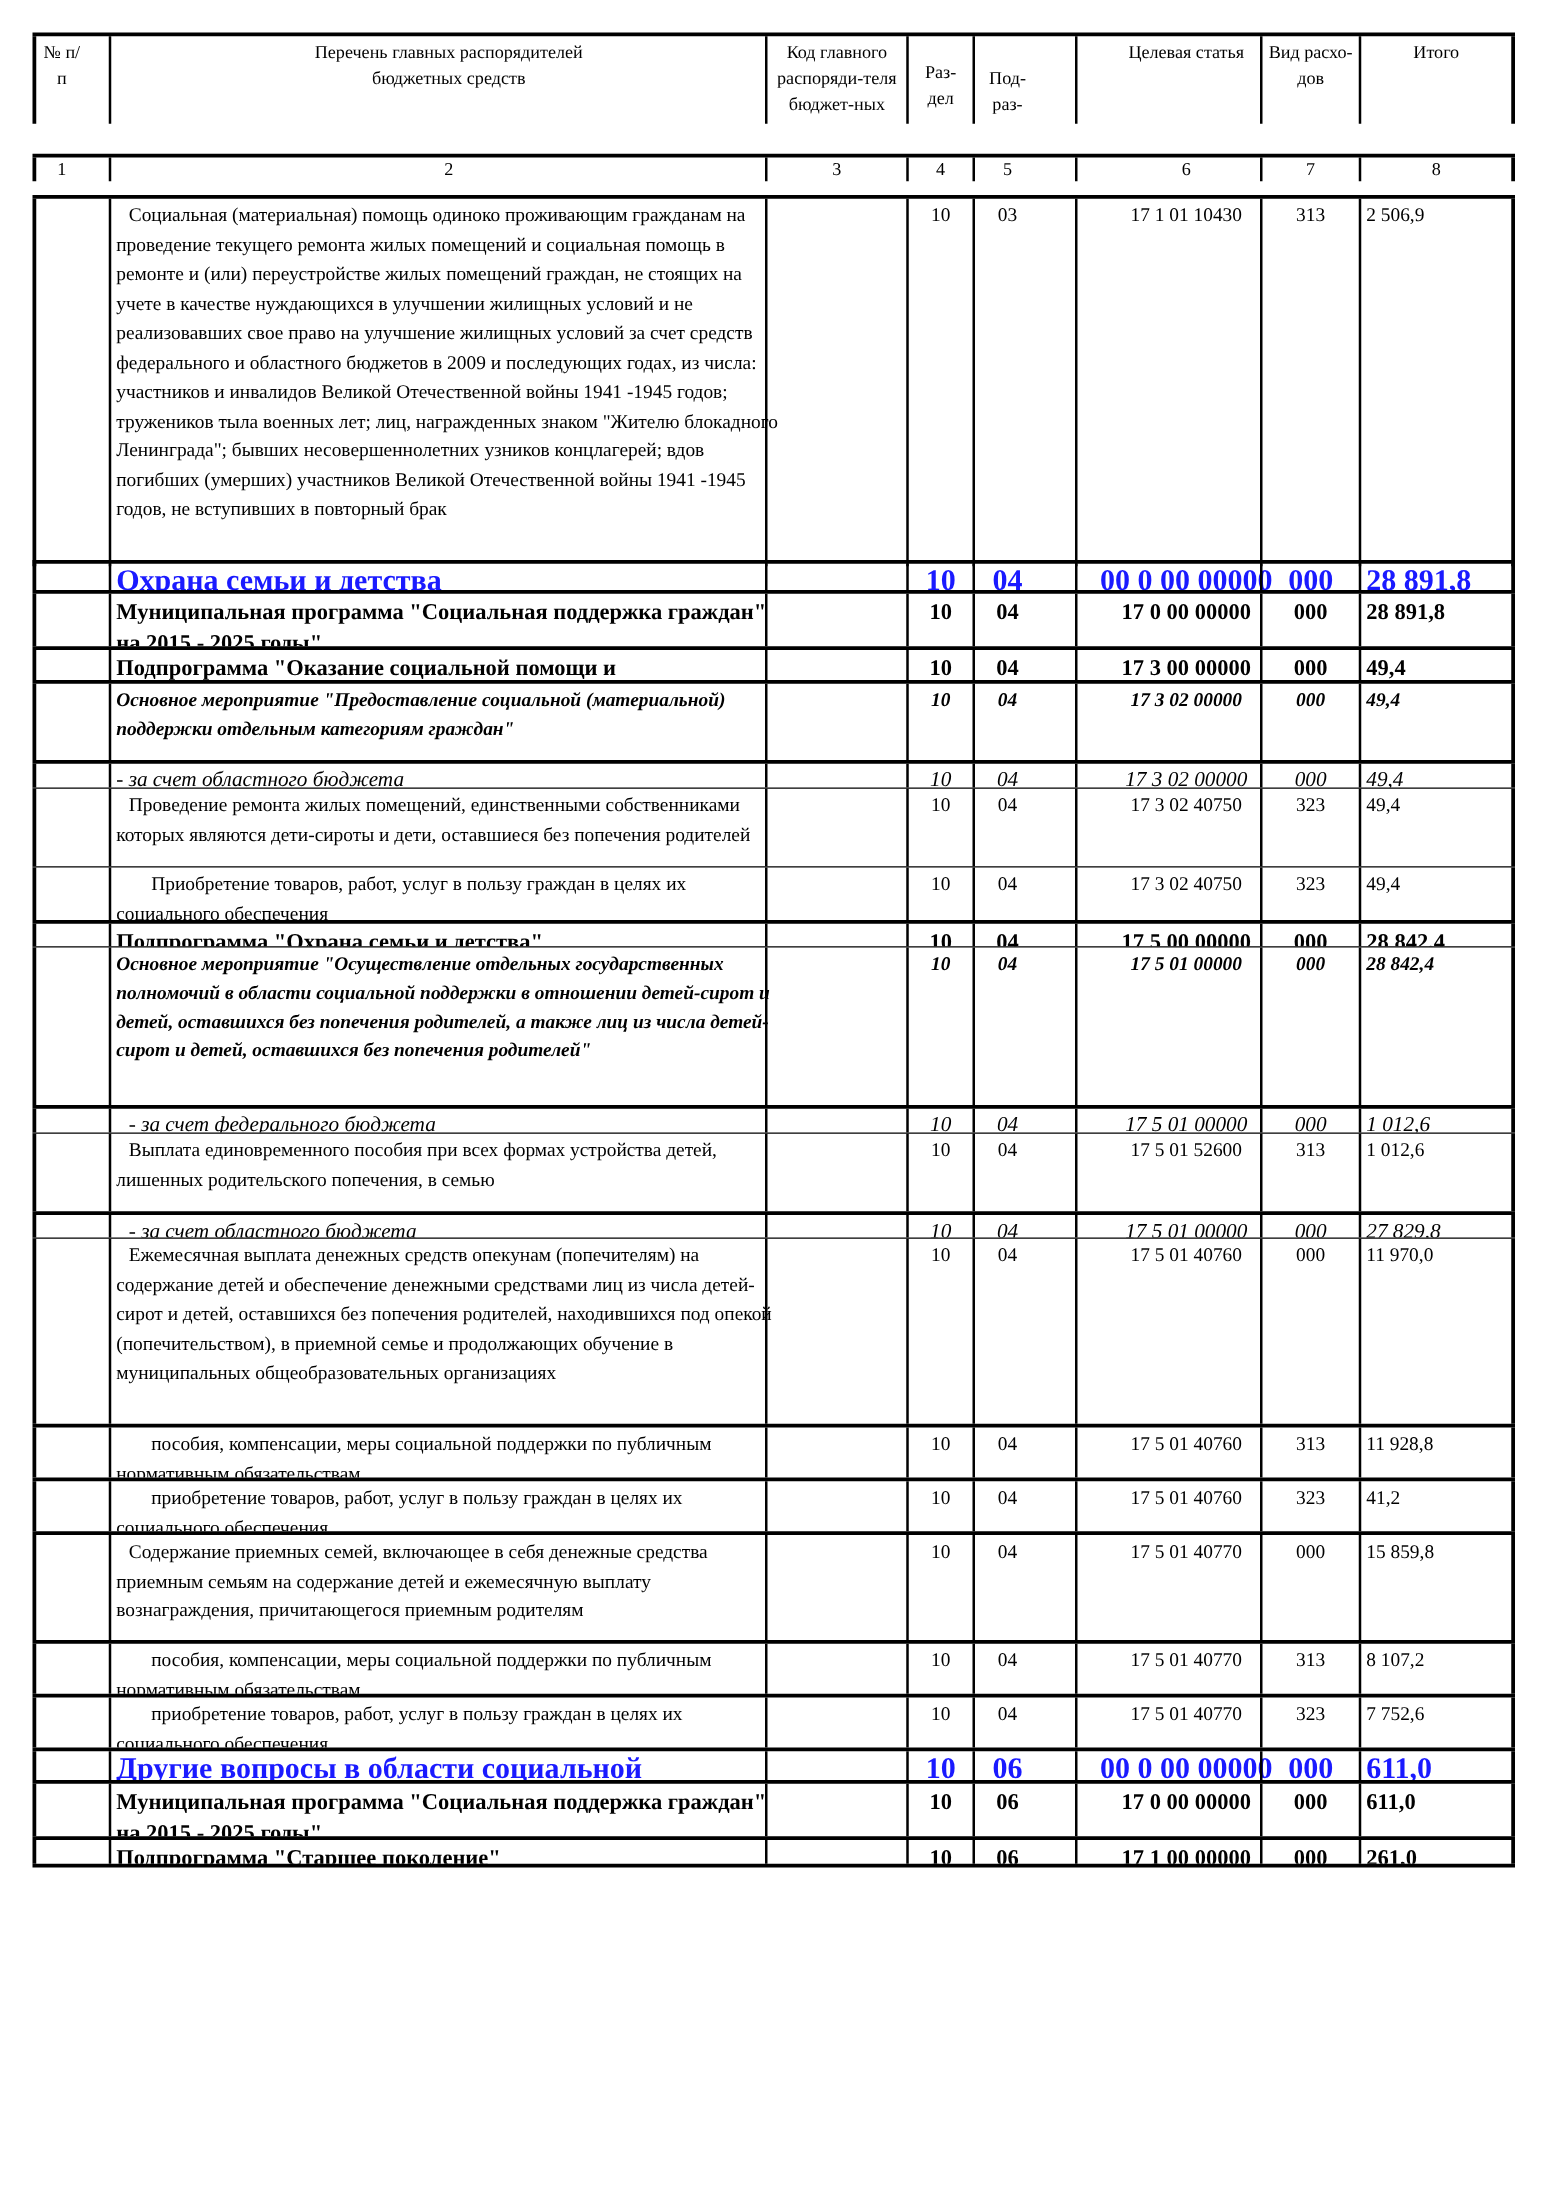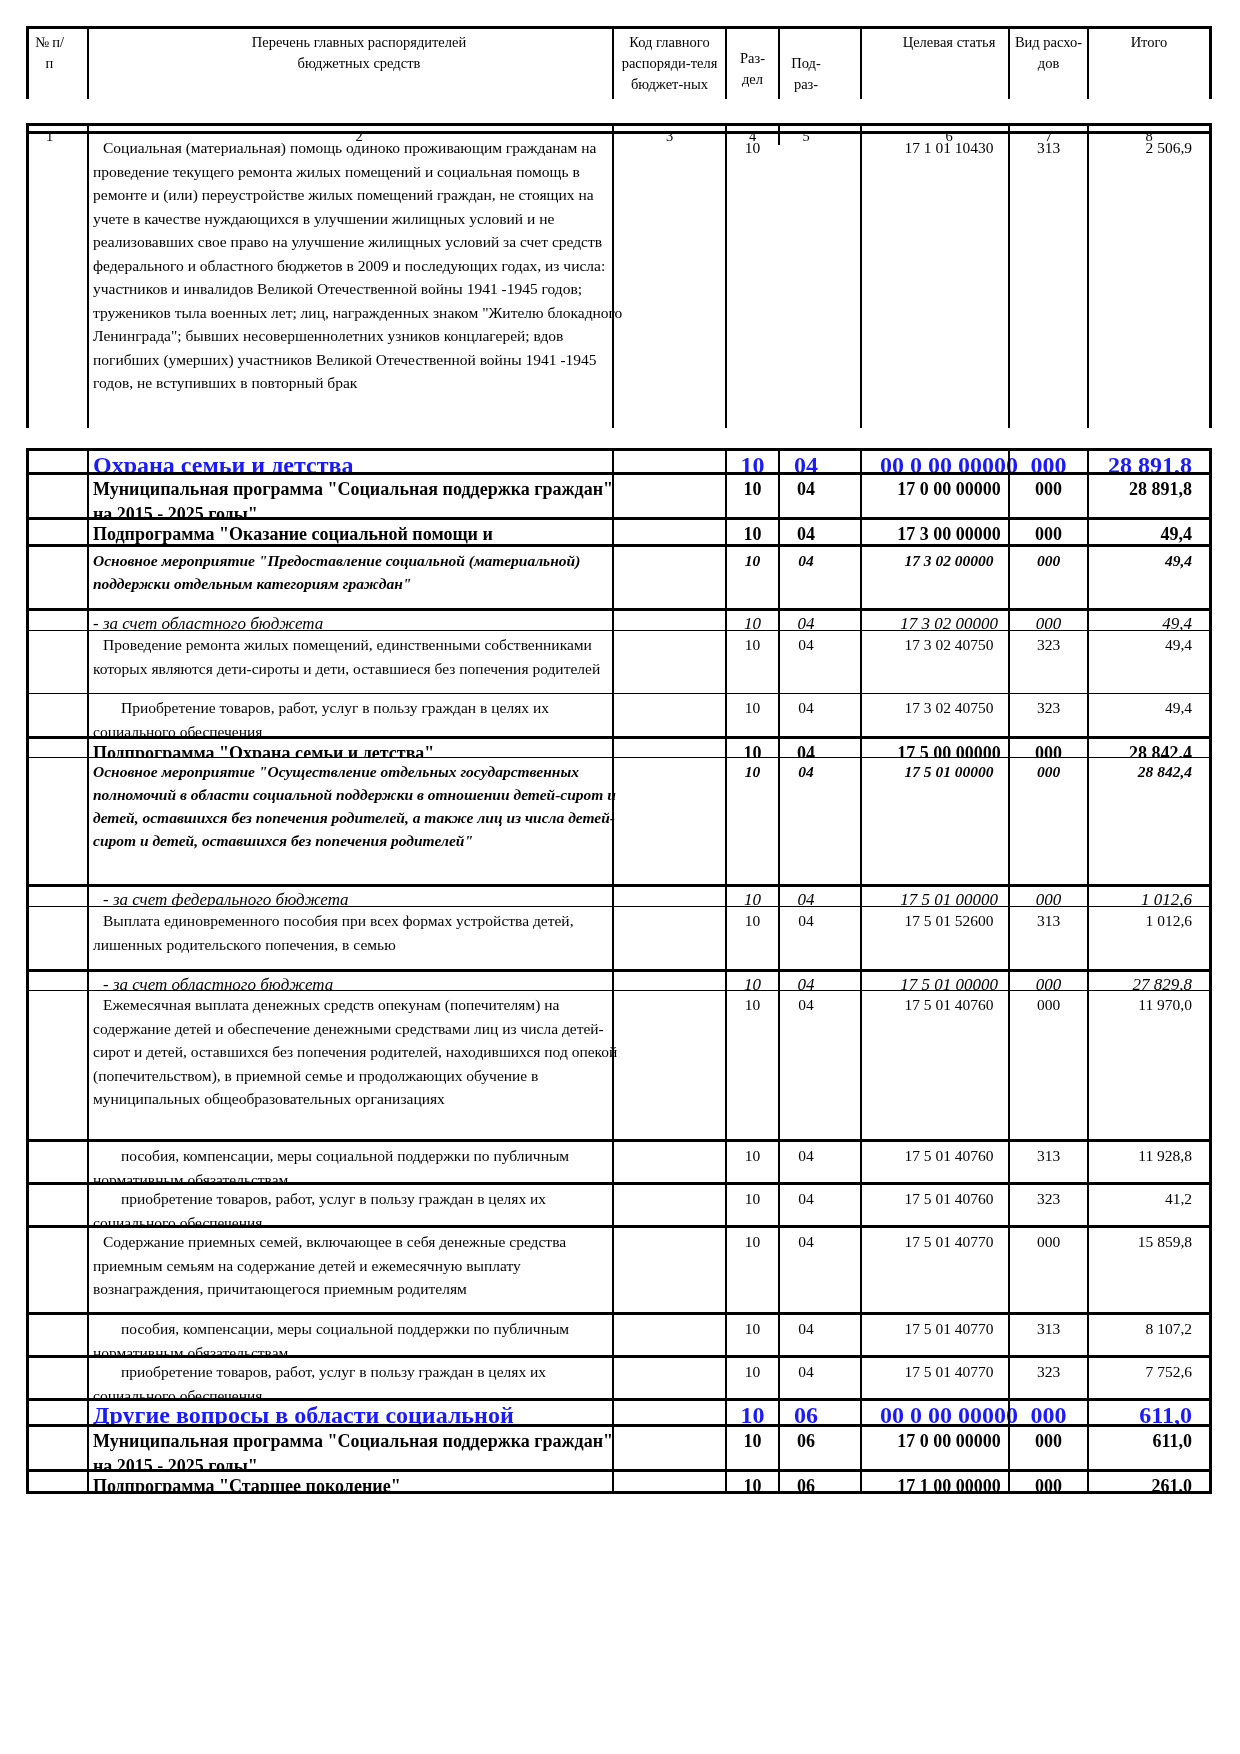--- a/index.html
+++ b/index.html
@@ -12,21 +12,21 @@
   .c1 { left: 0; width: 44px; border-left: 3px solid #000; }
   .c2 { left: 44px; width: 542px; margin-left: 17px; }
   .c3 { left: 586px; width: 113px; }
   .c4 { left: 699px; width: 53px; }
   .c5 { left: 752px; width: 54px; }
   .c6 { left: 806px; width: 176px; margin-left: 28px; }
   .c7 { left: 982px; width: 79px; }
   .c8 { left: 1061px; width: 125px; border-right: 3px solid #000; }
   .txt { font-size: 15.5px; line-height: 23.5px; padding: 2px 4px 0 4px; }
   .ctr { text-align: center; }
-  .rt { text-align: right; padding-right: 17px; font-family: Liberation Serif, serif; }
+  .rt { padding-right: 17px; font-family: Liberation Serif, serif; }
   .hdr .txt { font-size: 14.5px; line-height: 21px; text-align: center; padding-top: 3px; }
   .lvl-blue .txt { color: #1a1aff; font-weight: bold; font-size: 24px; line-height: 25px; }
   .lvl-prog .txt { font-weight: bold; font-size: 18px; line-height: 25px; }
   .lvl-event .txt { font-weight: bold; font-style: italic; font-size: 15.5px; line-height: 23px; }
   .lvl-src .txt { font-style: italic; font-size: 17px; line-height: 22px; }
   .lvl-item .txt { font-size: 15.5px; line-height: 23.5px; }
   .indent { text-indent: 10px; }
   .indent2 { text-indent: 28px; }
   .bottom-line { position: absolute; left: 0; width: 1186px; border-top: 3px solid #000; }
 </style>
@@ -83,28 +83,31 @@
       </div>
     <div class="cell c7">
         <div class="txt" style="padding-top:0;">7</div>
       </div>
     <div class="cell c8">
         <div class="txt" style="padding-top:0;">8</div>
       </div>
   </div>
 
   <div id="rows">
-      <div class="row thick lvl-item" style="top: 105px; height: 297px;">
+      <div class="row thick lvl-item" style="top: 130px; height: 297px;">
     <div class="cell c1"></div>
     <div class="cell c2">
           <div class="txt f-name indent">Социальная (материальная) помощь одиноко проживающим гражданам на проведение текущего ремонта жилых помещений и социальная помощь в ремонте и (или) переустройстве жилых помещений граждан, не стоящих на учете в качестве нуждающихся в улучшении жилищных условий и не реализовавших свое право на улучшение жилищных условий за счет средств федерального и областного бюджетов в 2009 и последующих годах, из числа: участников и инвалидов Великой Отечественной войны 1941 -1945 годов; тружеников тыла военных лет; лиц, награжденных знаком "Жителю блокадного Ленинграда"; бывших несовершеннолетних узников концлагерей; вдов погибших (умерших) участников Великой Отечественной войны 1941 -1945 годов, не вступивших в повторный брак</div>
         </div>
     <div class="cell c3"></div>
     <div class="cell c4">
           <div class="txt ctr f-section">10</div>
+        </div>
+    <div class="cell c5">
+          <div class="txt ctr f-subsection">03</div>
         </div>
     <div class="cell c6">
           <div class="txt ctr f-target">17 1 01 10430</div>
         </div>
     <div class="cell c7">
           <div class="txt ctr f-expense">313</div>
         </div>
     <div class="cell c8">
           <div class="txt rt f-total">2 506,9</div>
         </div>

